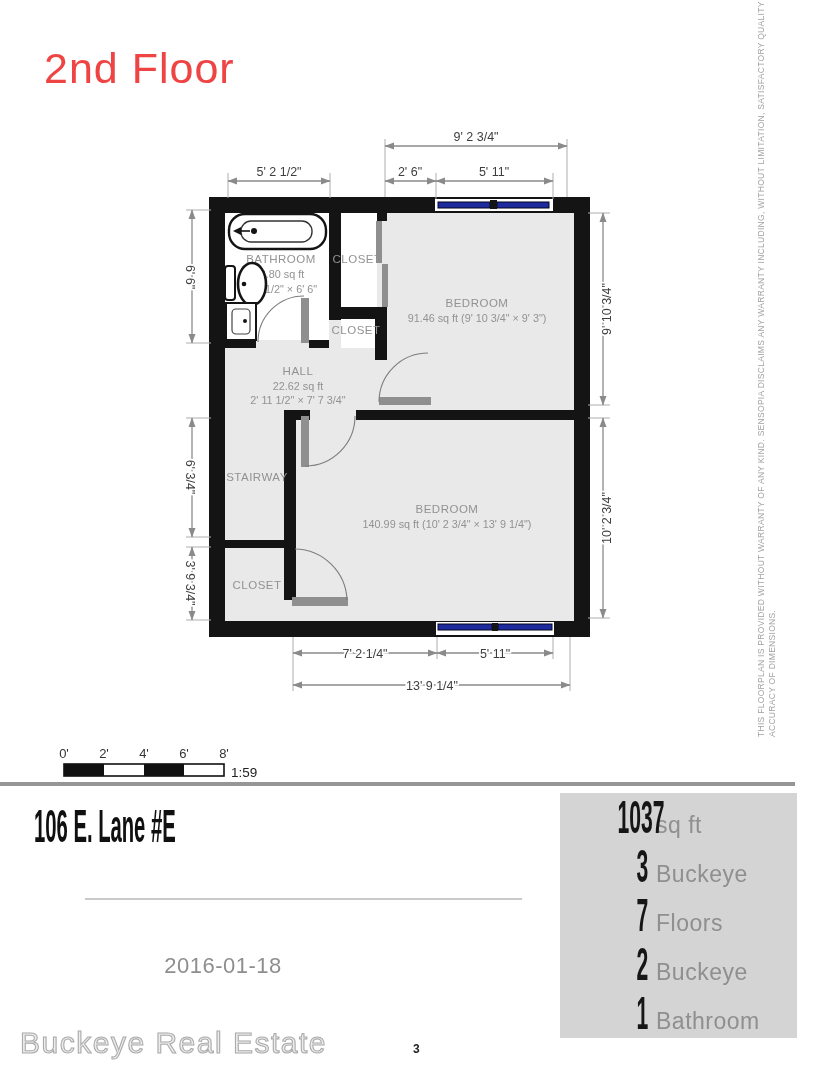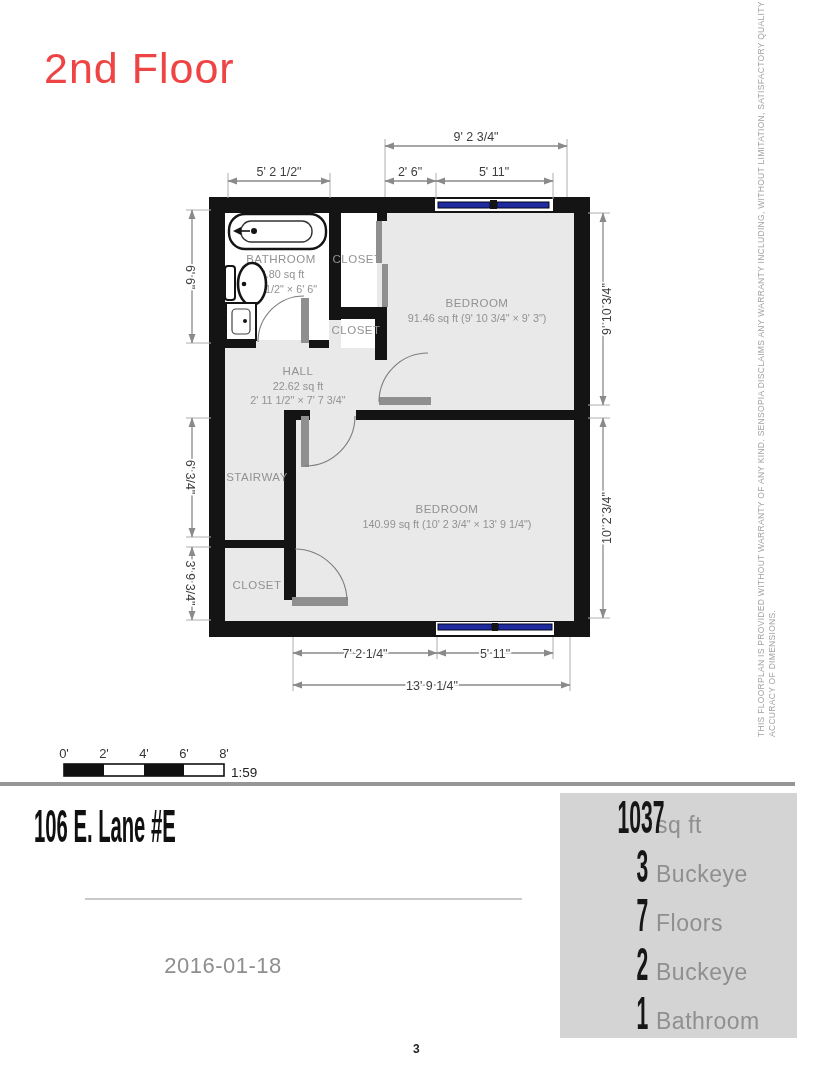--- a/index.html
+++ b/index.html
@@ -209,20 +209,21 @@
   <div class="abs divider"></div>
 
   <div class="abs address">
     <span class="cond">106 E. Lane #E</span>
   </div>
 
   <div class="abs rule"></div>
 
   <div class="abs date">2016-01-18</div>
 
+  <div class="abs brand">Buckeye Real Estate</div>
 
   <div class="abs pagenum">3</div>
 
   <div class="abs statsbox">
     <div class="statrow">
       <div class="statnum"><span>1037</span></div>
       <div class="statlbl">sq ft</div>
     </div>
     <div class="statrow">
       <div class="statnum"><span>3</span></div>

